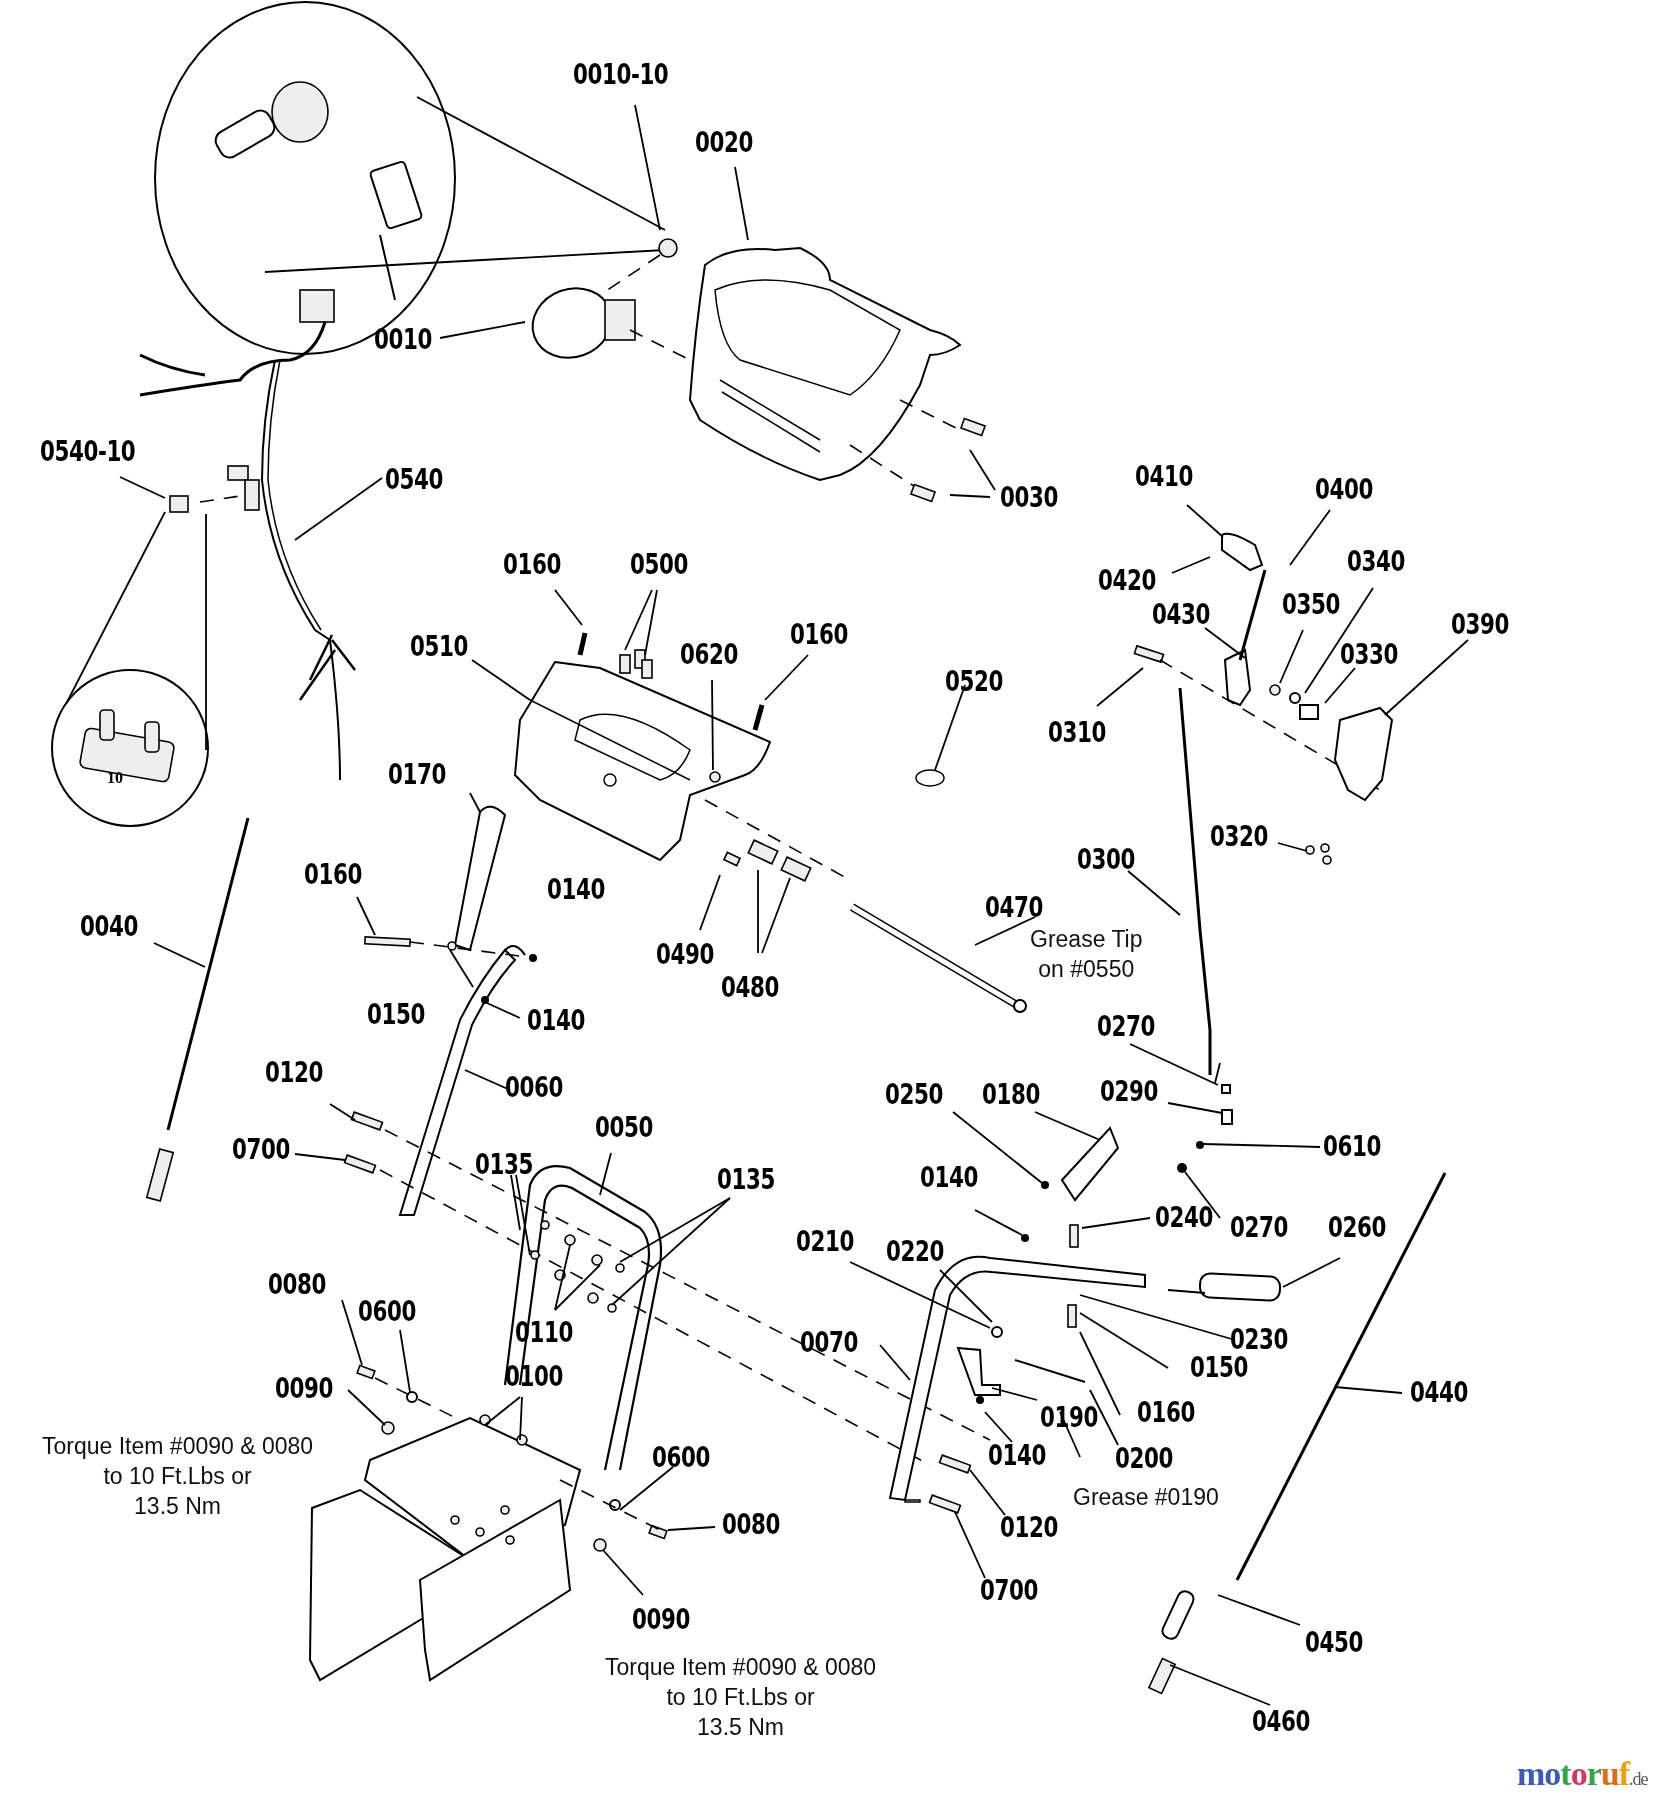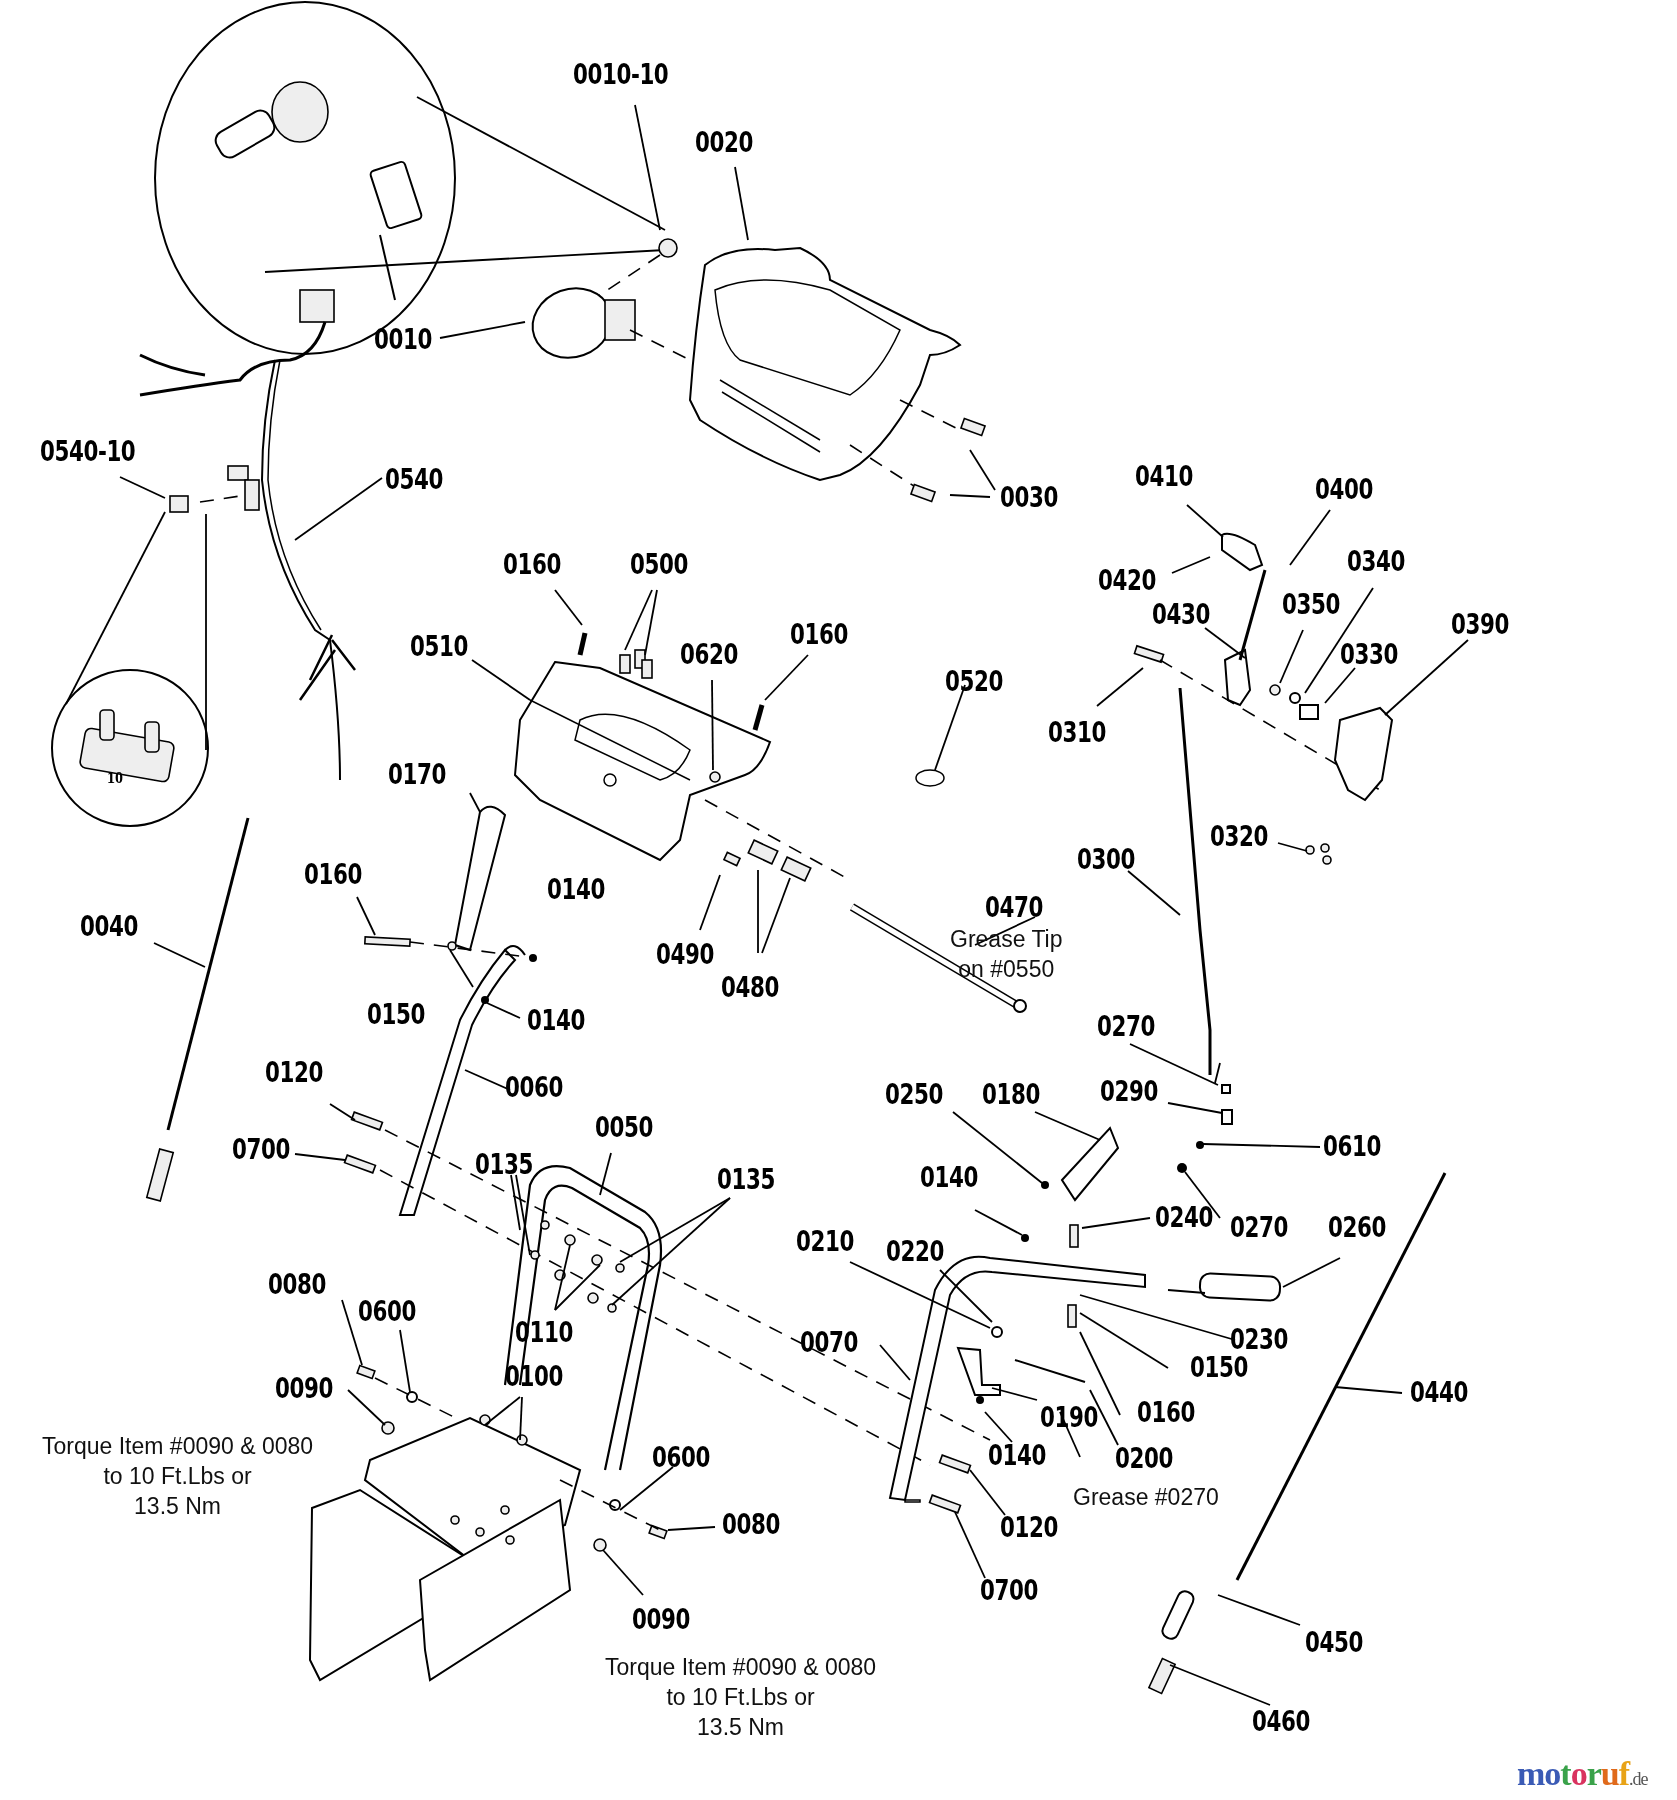--- a/index.html
+++ b/index.html
@@ -398,25 +398,25 @@
 <div class="lbl" style="left:988px;top:1441px">0140</div>
 <div class="lbl" style="left:1115px;top:1444px">0200</div>
 <div class="lbl" style="left:652px;top:1443px">0600</div>
 <div class="lbl" style="left:722px;top:1510px">0080</div>
 <div class="lbl" style="left:1000px;top:1513px">0120</div>
 <div class="lbl" style="left:980px;top:1576px">0700</div>
 <div class="lbl" style="left:632px;top:1605px">0090</div>
 <div class="lbl" style="left:1305px;top:1628px">0450</div>
 <div class="lbl" style="left:1252px;top:1707px">0460</div>
 
-<div class="note" style="left:950px;top:925px">
+<div class="note" style="left:1030px;top:925px">
   <div>Grease Tip</div>
   <div>on #0550</div>
 </div>
-<div class="note" style="left:1073px;top:1483px">Grease #0270</div>
+<div class="note" style="left:1073px;top:1483px">Grease #0190</div>
 <div class="note" style="left:42px;top:1432px">
   <div>Torque Item #0090 &amp; 0080</div>
   <div>to 10 Ft.Lbs or</div>
   <div>13.5 Nm</div>
 </div>
 <div class="note" style="left:605px;top:1653px">
   <div>Torque Item #0090 &amp; 0080</div>
   <div>to 10 Ft.Lbs or</div>
   <div>13.5 Nm</div>
 </div>

